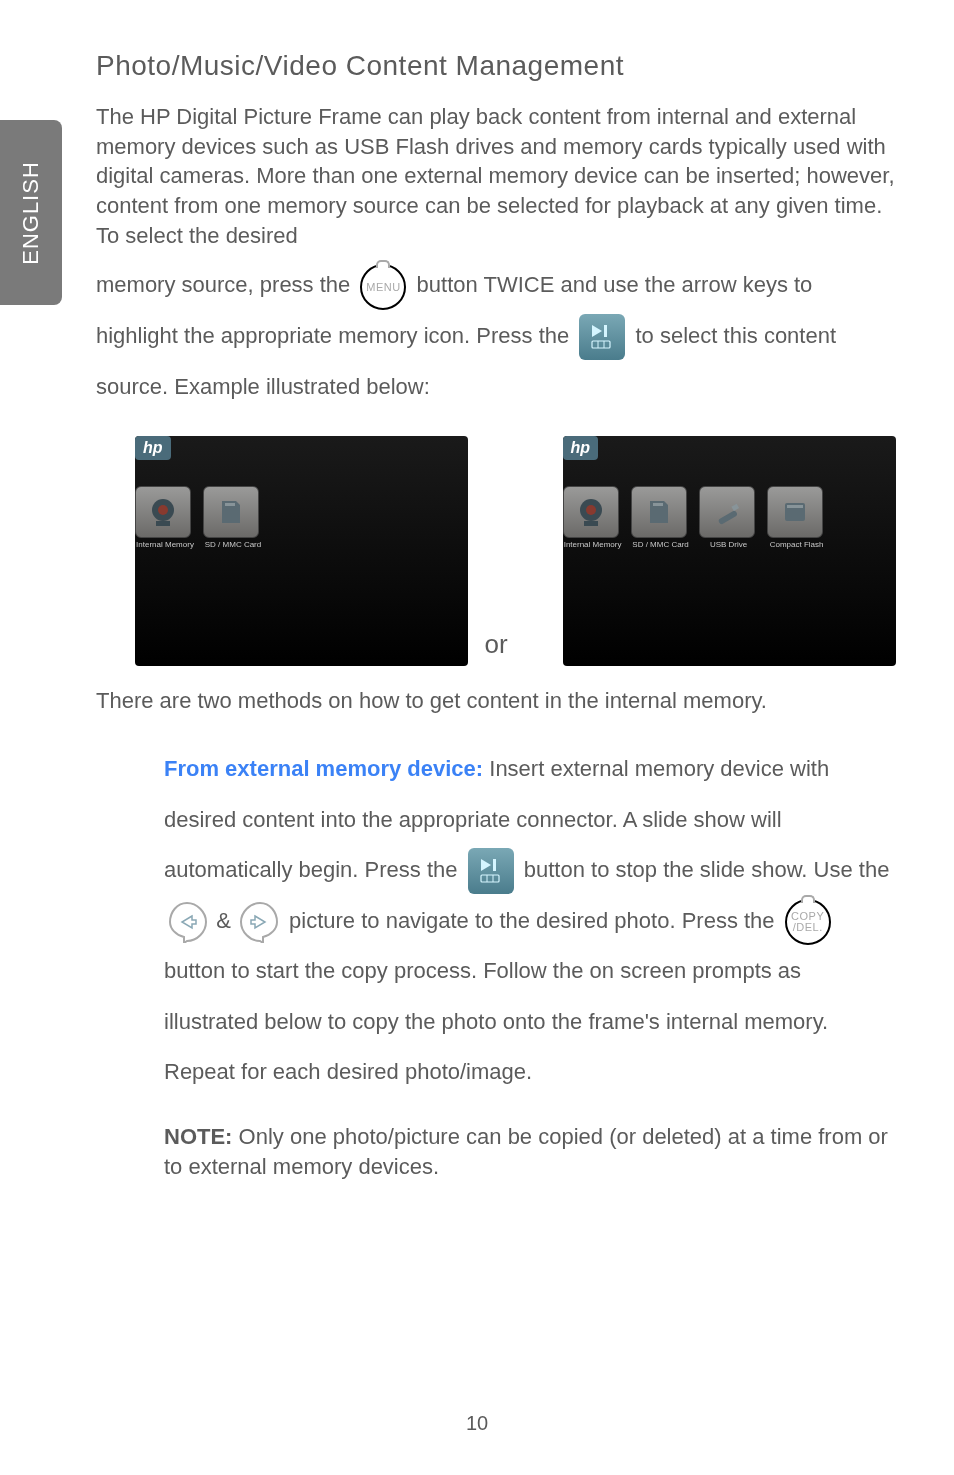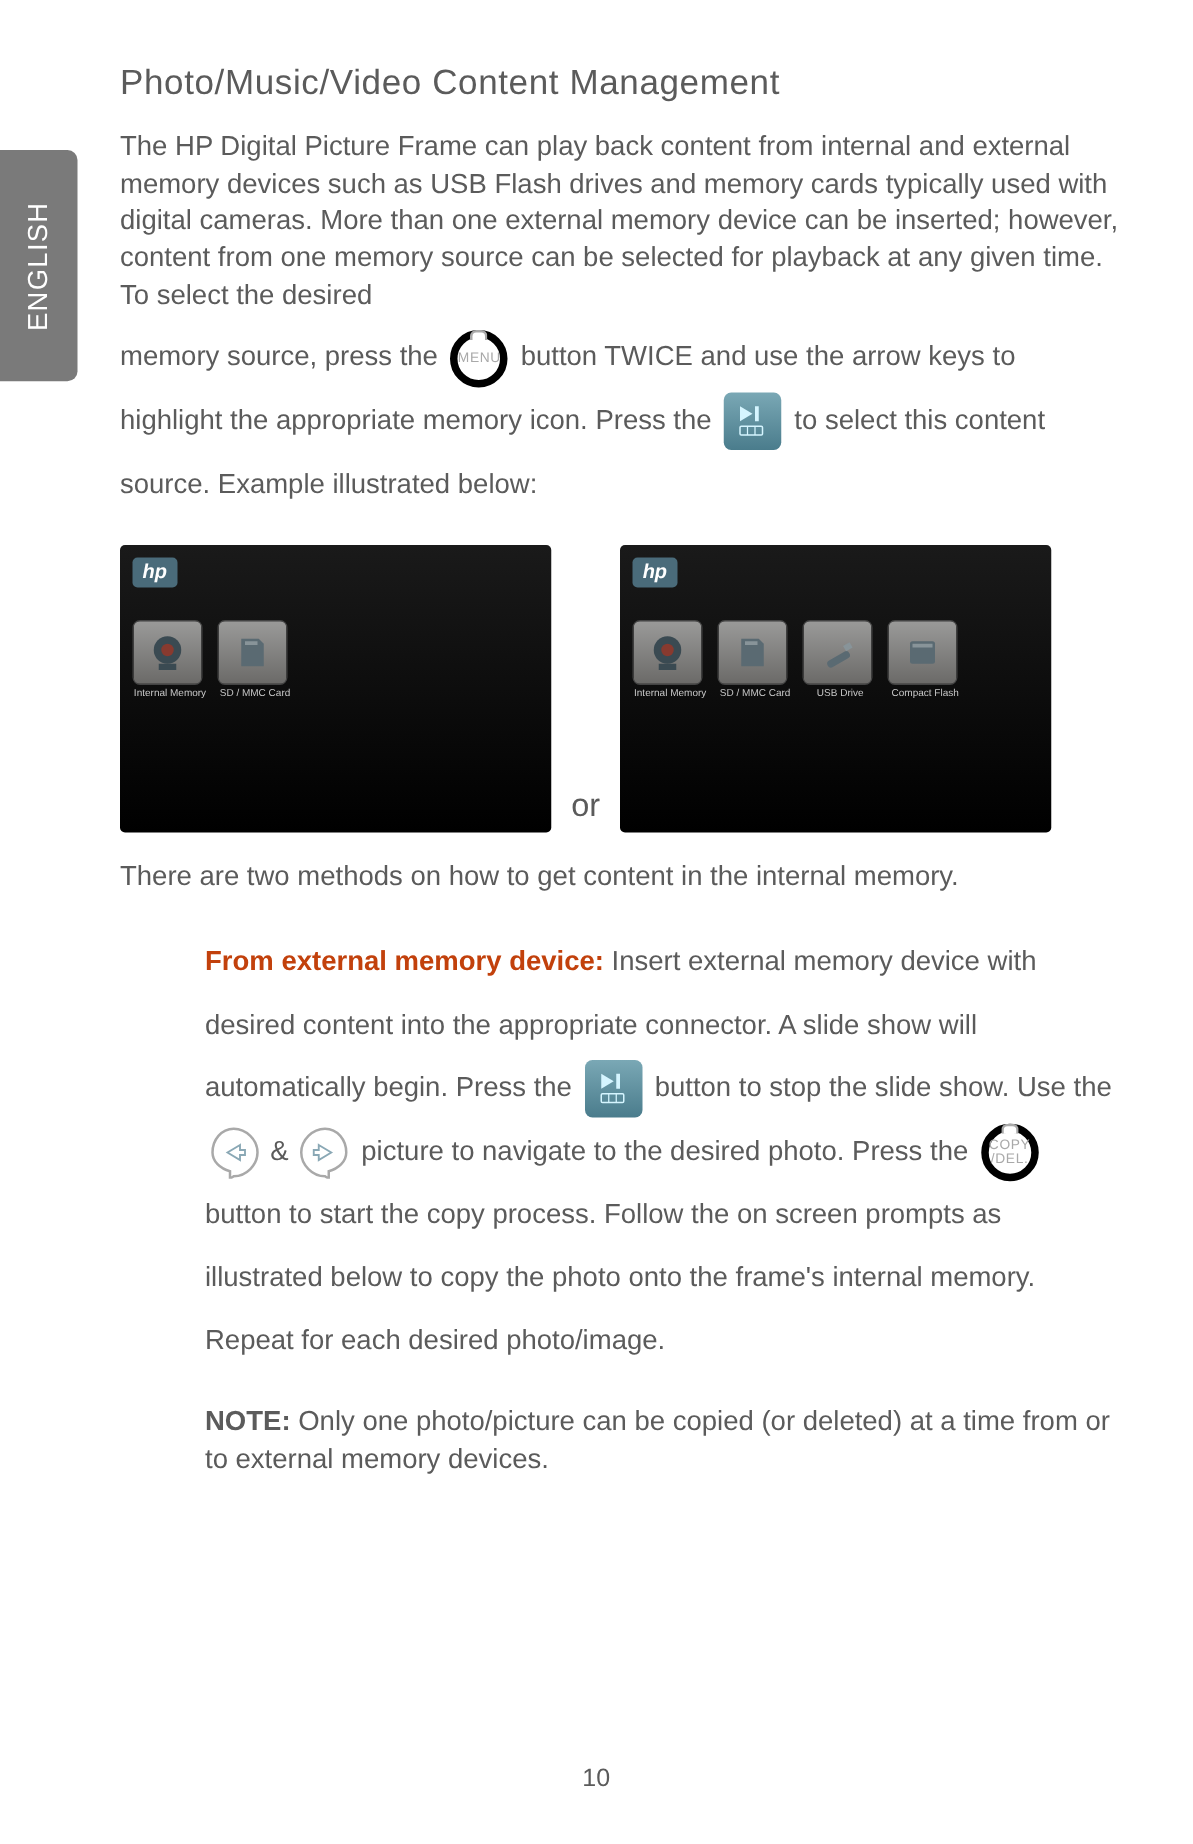--- a/index.html
+++ b/index.html
@@ -55,21 +55,21 @@
     font-weight: 300;
     font-size: 22px;
     line-height: 2.3;
     color: #5b5b5b;
   }
   .btn-round {
     display: inline-block;
     vertical-align: middle;
     width: 46px;
     height: 46px;
-    border: 6px solid #000000;
+    border: 2px solid #000000;
     border-radius: 50%;
     position: relative;
     margin: 0 4px;
   }
   .btn-round.tab::after {
     content: "";
     position: absolute;
     top: -6px;
     left: 50%;
     transform: translateX(-50%);
@@ -121,22 +121,23 @@
     display: flex;
     align-items: flex-end;
     gap: 16px;
     margin: 24px 0 20px 0;
   }
   .fig {
     width: 345px;
     height: 230px;
     background: linear-gradient(#1a1a1a, #000);
     border-radius: 4px;
-    padding: 10px;
-    position: relative;
+    padding: 0;
+    position: relative;
+    margin-left: 39px;
   }
   .fig .hp-logo {
     display: inline-block;
     background: #4a6b7a;
     border-radius: 4px;
     padding: 3px 8px;
     color: #fff;
     font-style: italic;
     font-size: 16px;
     font-weight: bold;
@@ -176,21 +177,21 @@
   .indent {
     margin-left: 68px;
     margin-top: 28px;
   }
   .note-label {
     font-weight: 700;
     color: #5b5b5b;
   }
   .bold {
     font-weight: 700;
-    color: #c2410c;
+    color: #3b82f6;
   }
   .pagenum {
     position: absolute;
     bottom: 40px;
     left: 50%;
     transform: translateX(-50%);
     font-size: 20px;
     font-weight: 400;
     color: #5b5b5b;
     text-align: center;

